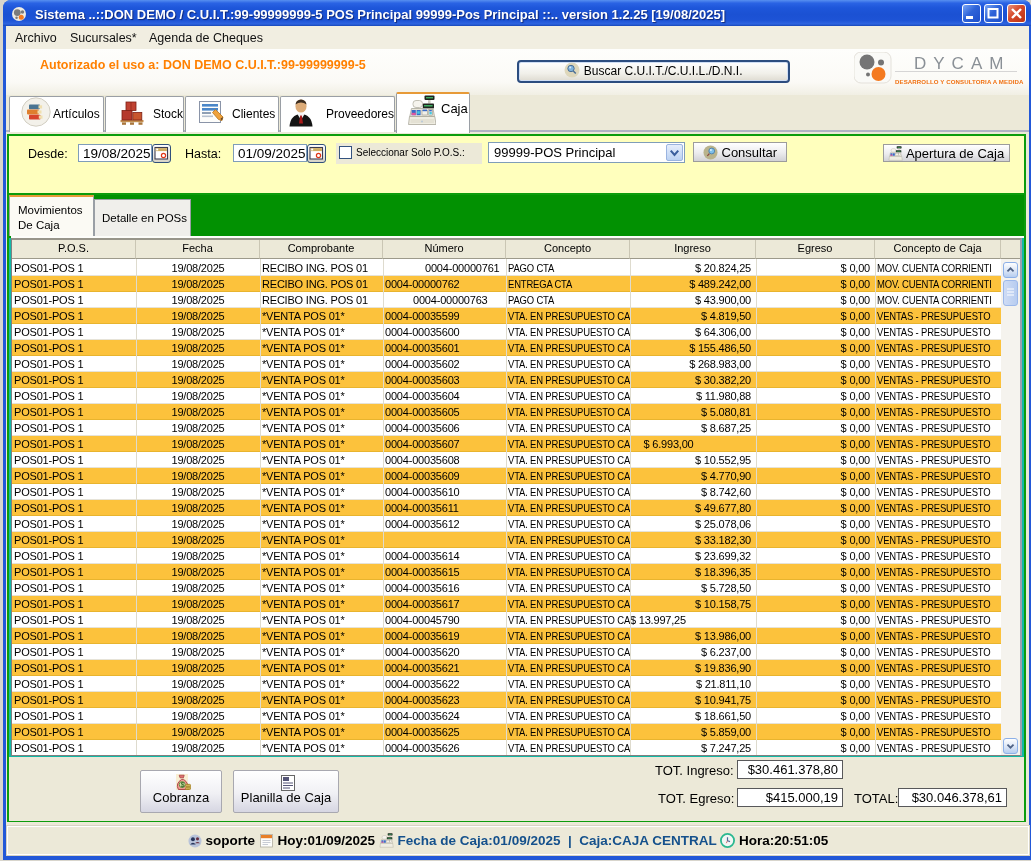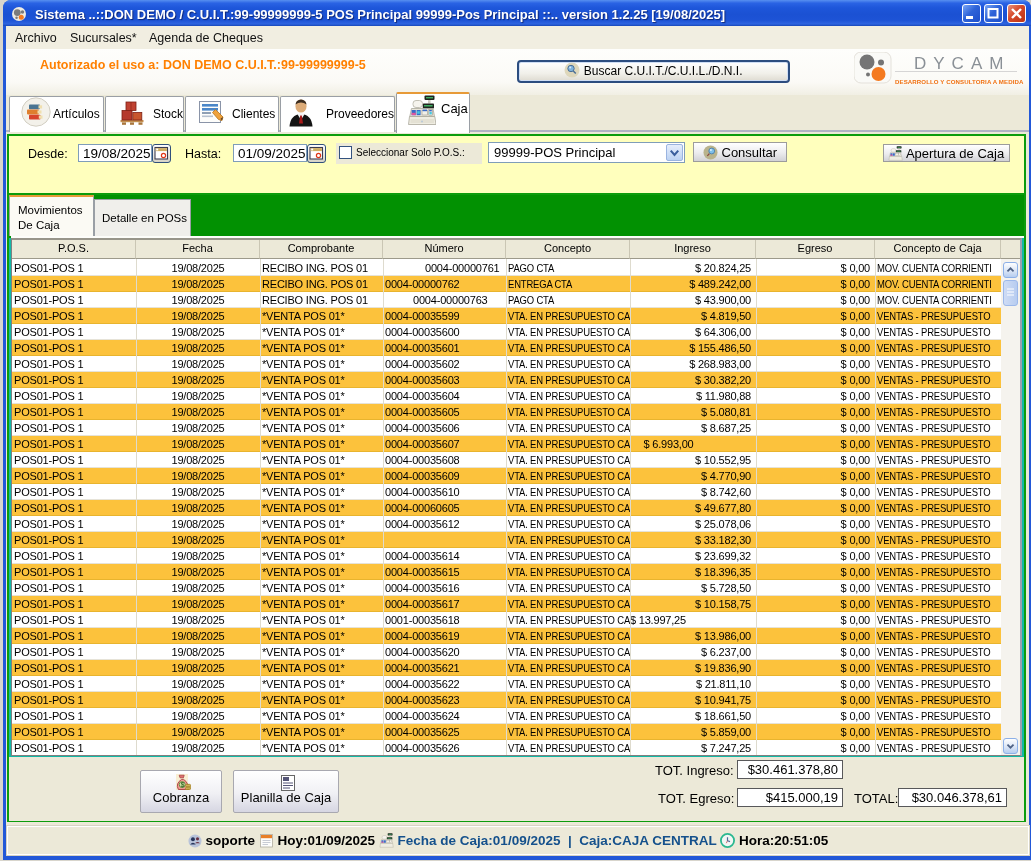--- a/index.html
+++ b/index.html
@@ -394,21 +394,21 @@
               <div class="cell" style="left:373px;width:121px;">0004-00035610</div>
               <div class="cell cn" style="left:496px;width:142px;">VTA. EN PRESUPUESTO CA</div>
               <div class="cell" style="left:618px;width:121px;text-align:right;">$ 8.742,60</div>
               <div class="cell" style="left:744px;width:114px;text-align:right;">$ 0,00</div>
               <div class="cell cn" style="left:865px;width:142px;">VENTAS - PRESUPUESTO</div>
             </div>
 <div class="row o abs" style="top:241px;left:0;width:989px;">
               <div class="cell" style="left:2px;width:121px;">POS01-POS 1</div>
               <div class="cell" style="left:124px;width:124px;text-align:center;">19/08/2025</div>
               <div class="cell" style="left:250px;width:121px;">*VENTA POS 01*</div>
-              <div class="cell" style="left:373px;width:121px;">0004-00060605</div>
+              <div class="cell" style="left:373px;width:121px;">0004-00035611</div>
               <div class="cell cn" style="left:496px;width:142px;">VTA. EN PRESUPUESTO CA</div>
               <div class="cell" style="left:618px;width:121px;text-align:right;">$ 49.677,80</div>
               <div class="cell" style="left:744px;width:114px;text-align:right;">$ 0,00</div>
               <div class="cell cn" style="left:865px;width:142px;">VENTAS - PRESUPUESTO</div>
             </div>
 <div class="row abs" style="top:257px;left:0;width:989px;">
               <div class="cell" style="left:2px;width:121px;">POS01-POS 1</div>
               <div class="cell" style="left:124px;width:124px;text-align:center;">19/08/2025</div>
               <div class="cell" style="left:250px;width:121px;">*VENTA POS 01*</div>
               <div class="cell" style="left:373px;width:121px;">0004-00035612</div>
@@ -464,21 +464,21 @@
               <div class="cell" style="left:373px;width:121px;">0004-00035617</div>
               <div class="cell cn" style="left:496px;width:142px;">VTA. EN PRESUPUESTO CA</div>
               <div class="cell" style="left:618px;width:121px;text-align:right;">$ 10.158,75</div>
               <div class="cell" style="left:744px;width:114px;text-align:right;">$ 0,00</div>
               <div class="cell cn" style="left:865px;width:142px;">VENTAS - PRESUPUESTO</div>
             </div>
 <div class="row abs" style="top:353px;left:0;width:989px;">
               <div class="cell" style="left:2px;width:121px;">POS01-POS 1</div>
               <div class="cell" style="left:124px;width:124px;text-align:center;">19/08/2025</div>
               <div class="cell" style="left:250px;width:121px;">*VENTA POS 01*</div>
-              <div class="cell" style="left:373px;width:121px;">0001-00035618</div>
+              <div class="cell" style="left:373px;width:121px;">0004-00045790</div>
               <div class="cell cn" style="left:496px;width:142px;">VTA. EN PRESUPUESTO CA</div>
               <div class="cell" style="left:618px;width:121px;text-align:left;">$ 13.997,25</div>
               <div class="cell" style="left:744px;width:114px;text-align:right;">$ 0,00</div>
               <div class="cell cn" style="left:865px;width:142px;">VENTAS - PRESUPUESTO</div>
             </div>
 <div class="row o abs" style="top:369px;left:0;width:989px;">
               <div class="cell" style="left:2px;width:121px;">POS01-POS 1</div>
               <div class="cell" style="left:124px;width:124px;text-align:center;">19/08/2025</div>
               <div class="cell" style="left:250px;width:121px;">*VENTA POS 01*</div>
               <div class="cell" style="left:373px;width:121px;">0004-00035619</div>

